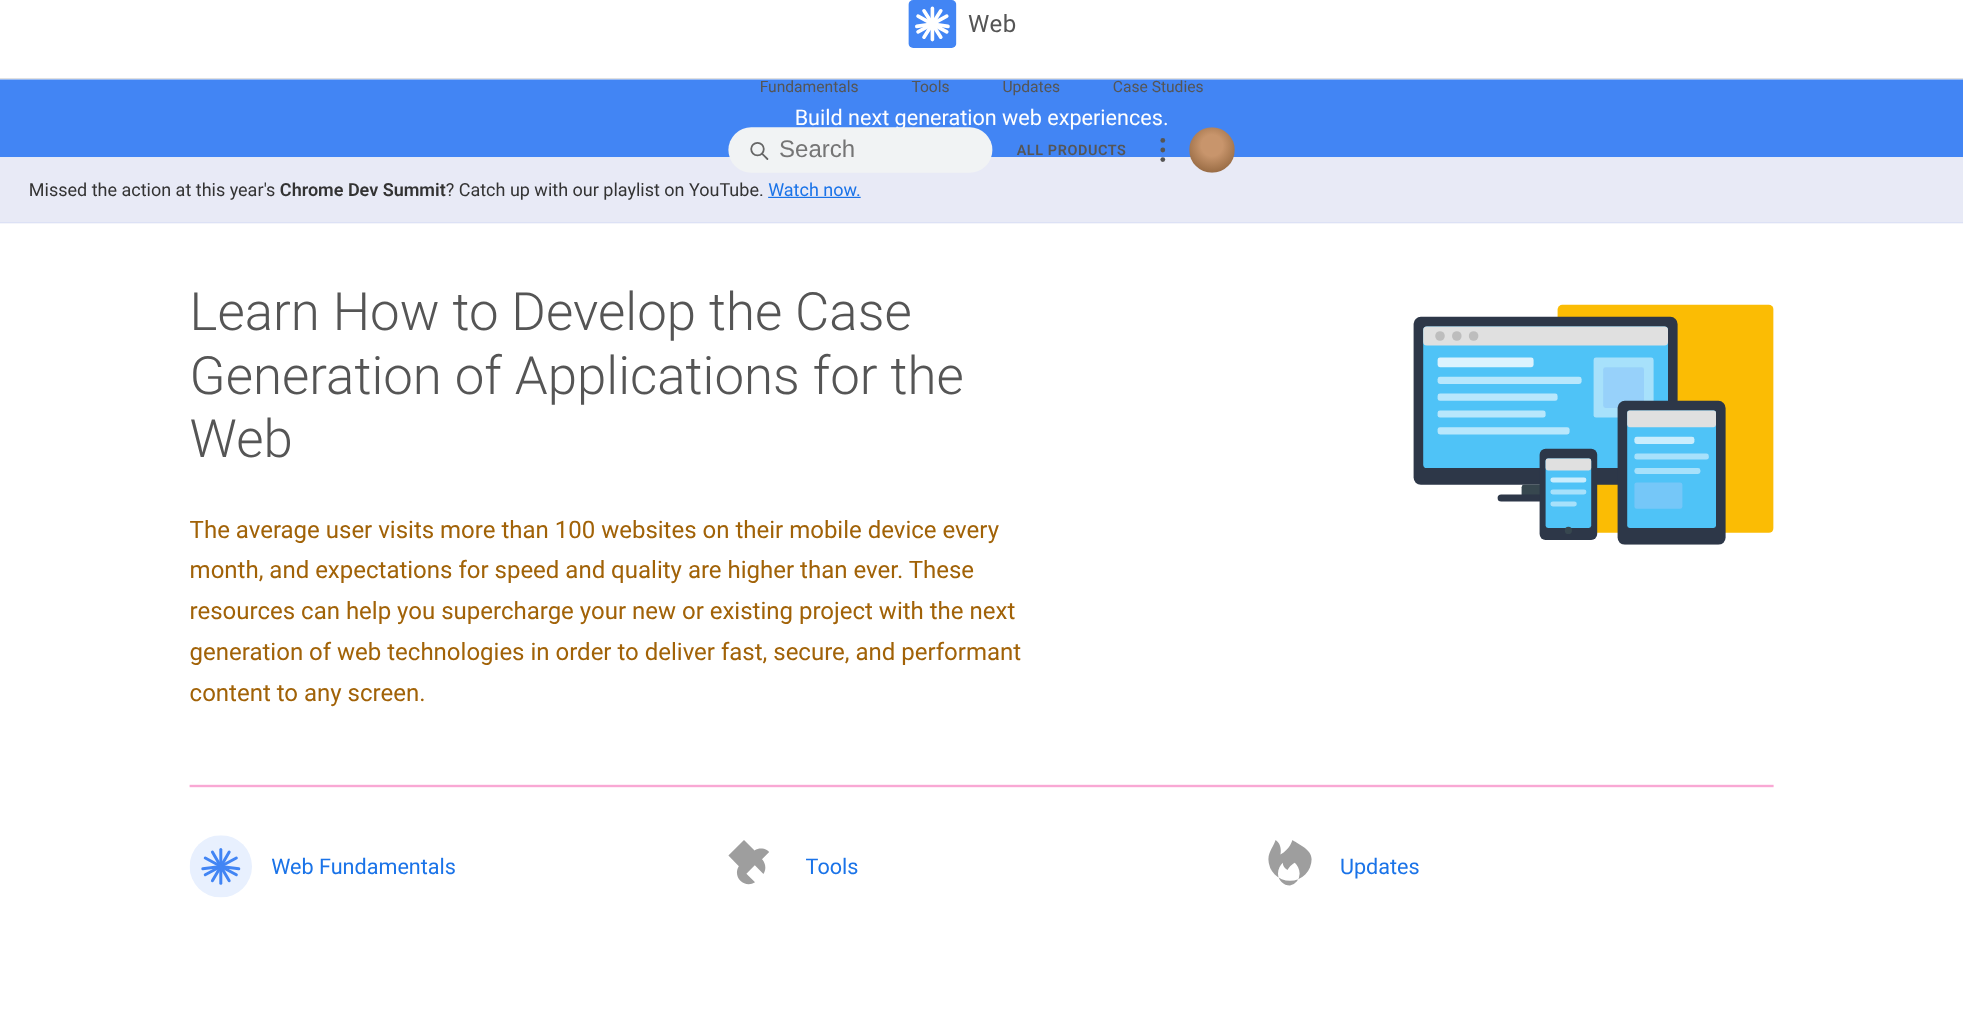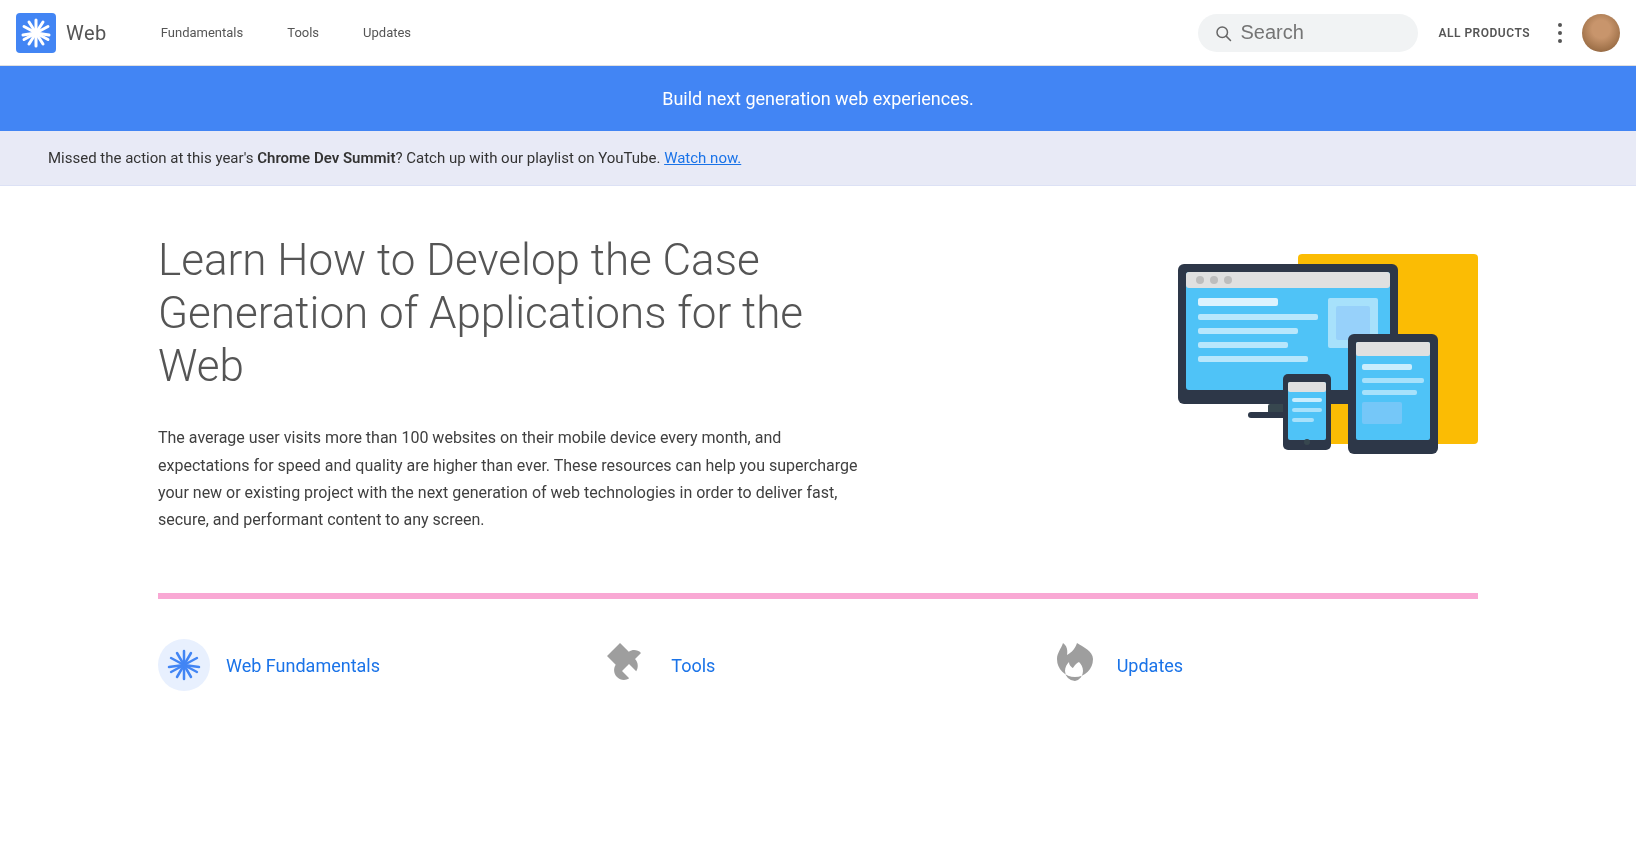--- a/index.html
+++ b/index.html
@@ -8,20 +8,21 @@
     
     .navbar {
       display: flex;
       align-items: center;
       height: 66px;
       background: #fff;
       border-bottom: 1px solid #e0e0e0;
       padding: 0 16px;
       position: relative;
       z-index: 10;
+      flex-direction: column;
     }
     .nav-logo {
       display: flex;
       align-items: center;
       gap: 10px;
       margin-right: 32px;
     }
     .nav-logo-icon {
       width: 40px;
       height: 40px;
@@ -122,21 +123,21 @@
       padding: 22px 32px;
       color: #fff;
       font-size: 18px;
       font-weight: 400;
       text-align: center;
     }
 
     
     .notification-bar {
       background: #e8eaf6;
-      padding: 18px 48px;
+      padding: 18px 24px;
       font-size: 15px;
       color: #333;
       border-bottom: 1px solid #dce1f5;
     }
     .notification-bar a {
       color: #1a73e8;
       text-decoration: underline;
       cursor: pointer;
     }
     .notification-bar strong {
@@ -160,22 +161,22 @@
     }
     .hero-title {
       font-size: 44px;
       font-weight: 300;
       color: #555;
       line-height: 1.2;
       margin-bottom: 32px;
       max-width: 700px;
     }
     .hero-description {
-      font-size: 16px;
-      color: #404040;
+      font-size: 20px;
+      color: #a16207;
       line-height: 1.7;
       max-width: 700px;
     }
     .hero-illustration {
       flex-shrink: 0;
       width: 360px;
       height: 220px;
       position: relative;
     }
 
@@ -183,21 +184,21 @@
     .illustration-svg {
       width: 100%;
       height: 100%;
     }
 
     
     .bottom-links {
       display: flex;
       gap: 16px;
       align-items: flex-start;
-      border-top: 6px solid #f9a8d4;
+      border-top: 2px solid #f9a8d4;
       padding-top: 40px;
     }
     .bottom-link-item {
       display: flex;
       align-items: center;
       gap: 16px;
       flex: 1;
       padding: 0 20px 0 0;
     }
     .bottom-link-icon {
@@ -232,20 +233,21 @@
         <line x1="27" y1="31" x2="20" y2="20"></line>
       </g>
     </svg>
     <span class="nav-logo-text">Web</span>
   </div>
 
   <div class="nav-links">
     <a class="nav-link">Fundamentals</a>
     <a class="nav-link">Tools</a>
     <a class="nav-link">Updates</a>
+    <a class="nav-link">Case Studies</a>
   </div>
 
   <div class="nav-right">
     <div class="search-container">
       <svg class="search-icon-svg" viewBox="0 0 24 24" fill="none" stroke="#666" stroke-width="2" stroke-linecap="round" stroke-linejoin="round">
         <circle cx="11" cy="11" r="7"></circle>
         <line x1="16.5" y1="16.5" x2="22" y2="22"></line>
       </svg>
       <input class="search-input" type="text" placeholder="Search" style="">
     </div>

